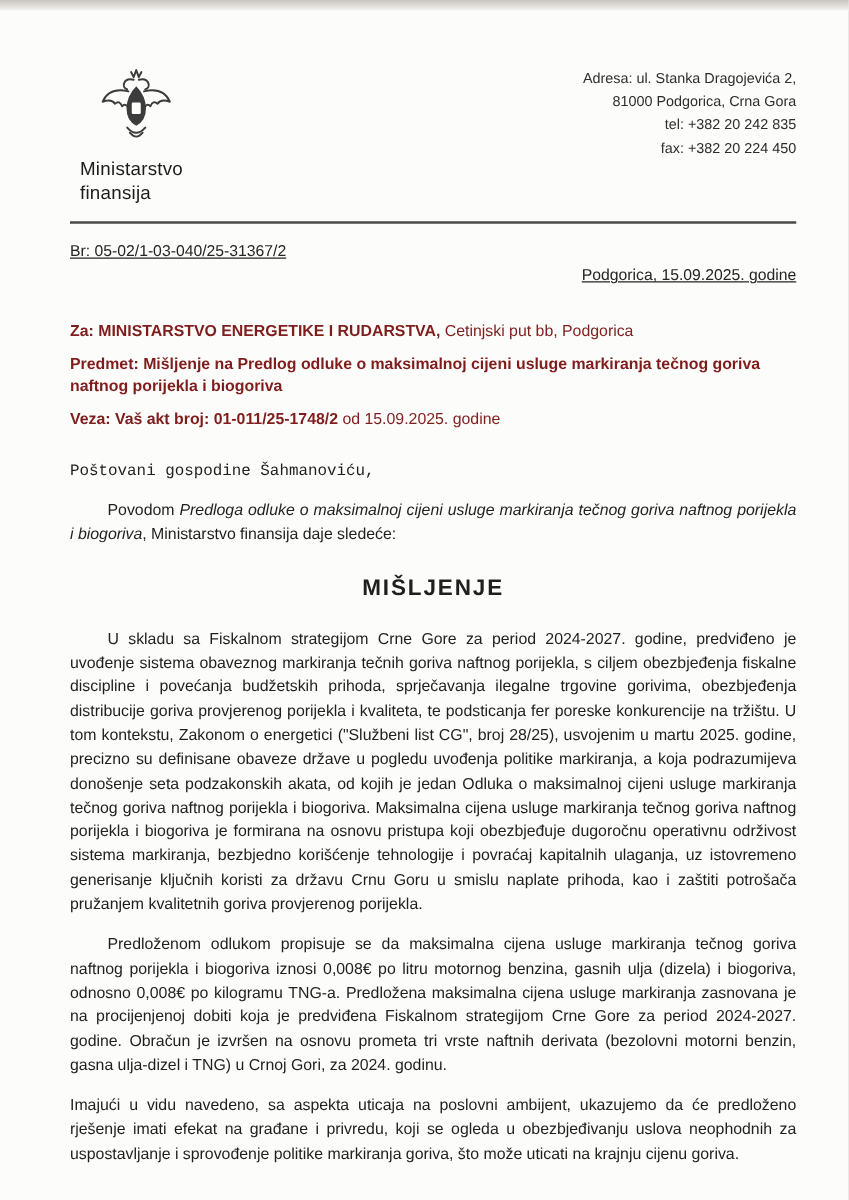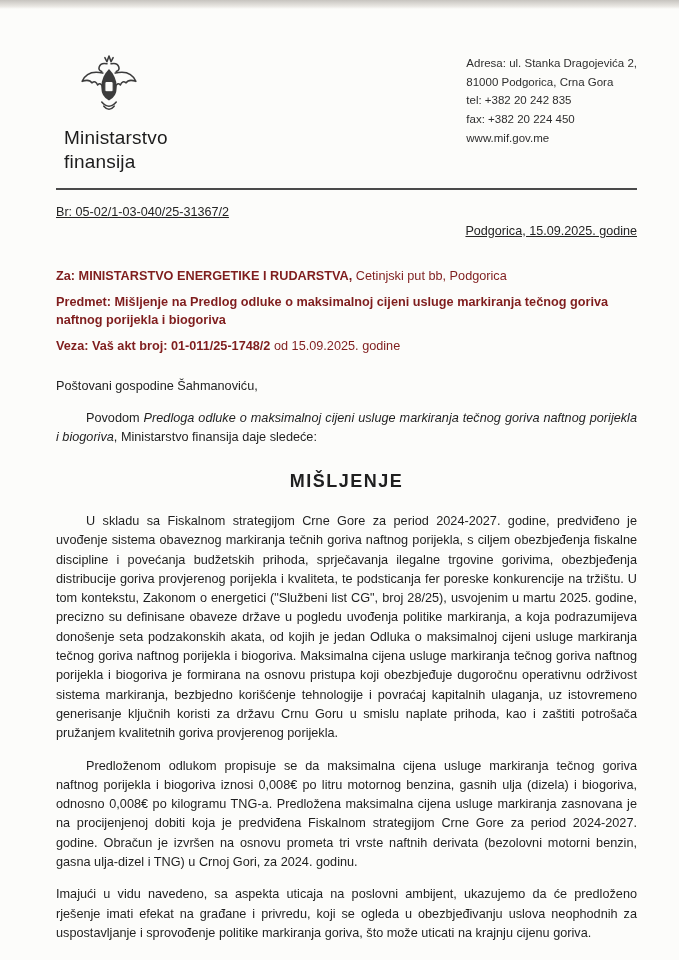--- a/index.html
+++ b/index.html
@@ -12,39 +12,39 @@
   .scan-edge {
     position:absolute; top:0; left:0; right:0; height:9px;
     background:linear-gradient(to bottom, #c7c4bf, #e9e7e3 70%, #fcfcfa);
   }
   .inner { padding:50px 42px 0 56px; }
 
   
   .letterhead { display:flex; justify-content:space-between; align-items:flex-start; }
   .brand { padding-left:8px; }
   .crest { width:62px; height:70px; margin-left:14px; }
-  .ministry-name { font-size:19px; line-height:1.28; color:#1c1c1c; margin-top:6px; letter-spacing:.2px; }
-  .address { font-size:11.5px; line-height:1.62; color:#2e2e2e; margin-top:4px; }
+  .ministry-name { font-size:15px; line-height:1.28; color:#1c1c1c; margin-top:6px; letter-spacing:.2px; }
+  .address { text-align:right; font-size:11.5px; line-height:1.62; color:#2e2e2e; margin-top:4px; }
   .rule { border:none; border-top:2px solid #4a4a4a; margin-top:13px; }
 
   
   .ref-row { display:flex; justify-content:space-between; margin-top:15px; font-size:12.6px; color:#242424;text-decoration:underline; }
   .ref-row .date { margin-top:19px; }
 
   
   .block { margin-top:29px; font-size:12.7px; line-height:1.42; color:#7f1d1d; }
   .block p { margin-bottom:8px; }
   .bold { font-weight:bold; }
   .italic { font-style:italic; }
 
   
   .letter-body { margin-top:22px; font-size:12.7px; line-height:1.52; text-align:justify; color:#1f1f1f; }
   .letter-body p { margin-bottom:13px; }
   .indent { text-indent:30px; }
-  .salutation { margin-bottom:10px; }
+  .salutation { margin-bottom:10px;font-family:Liberation Mono, monospace; }
   .opinion-title { text-align:center; font-weight:bold; font-size:18px; letter-spacing:1.5px; margin:20px 0 17px; }
 </style>
 </head>
 <body>
 
 <div class="page">
   <div class="scan-edge"></div>
   <div class="inner">
 
     <header class="letterhead">
@@ -68,21 +68,20 @@
           <div>Ministarstvo</div>
           <div>finansija</div>
         </div>
       </div>
 
       <div class="address">
         <div>Adresa: ul. Stanka Dragojevića 2,</div>
         <div>81000 Podgorica, Crna Gora</div>
         <div>tel: +382 20 242 835</div>
         <div>fax: +382 20 224 450</div>
-        <div>www.mif.gov.me</div>
       </div>
     </header>
 
     <hr class="rule">
 
     <div class="ref-row">
       <span>Br: 05-02/1-03-040/25-31367/2</span>
       <span class="date">Podgorica, 15.09.2025. godine</span>
     </div>
 

